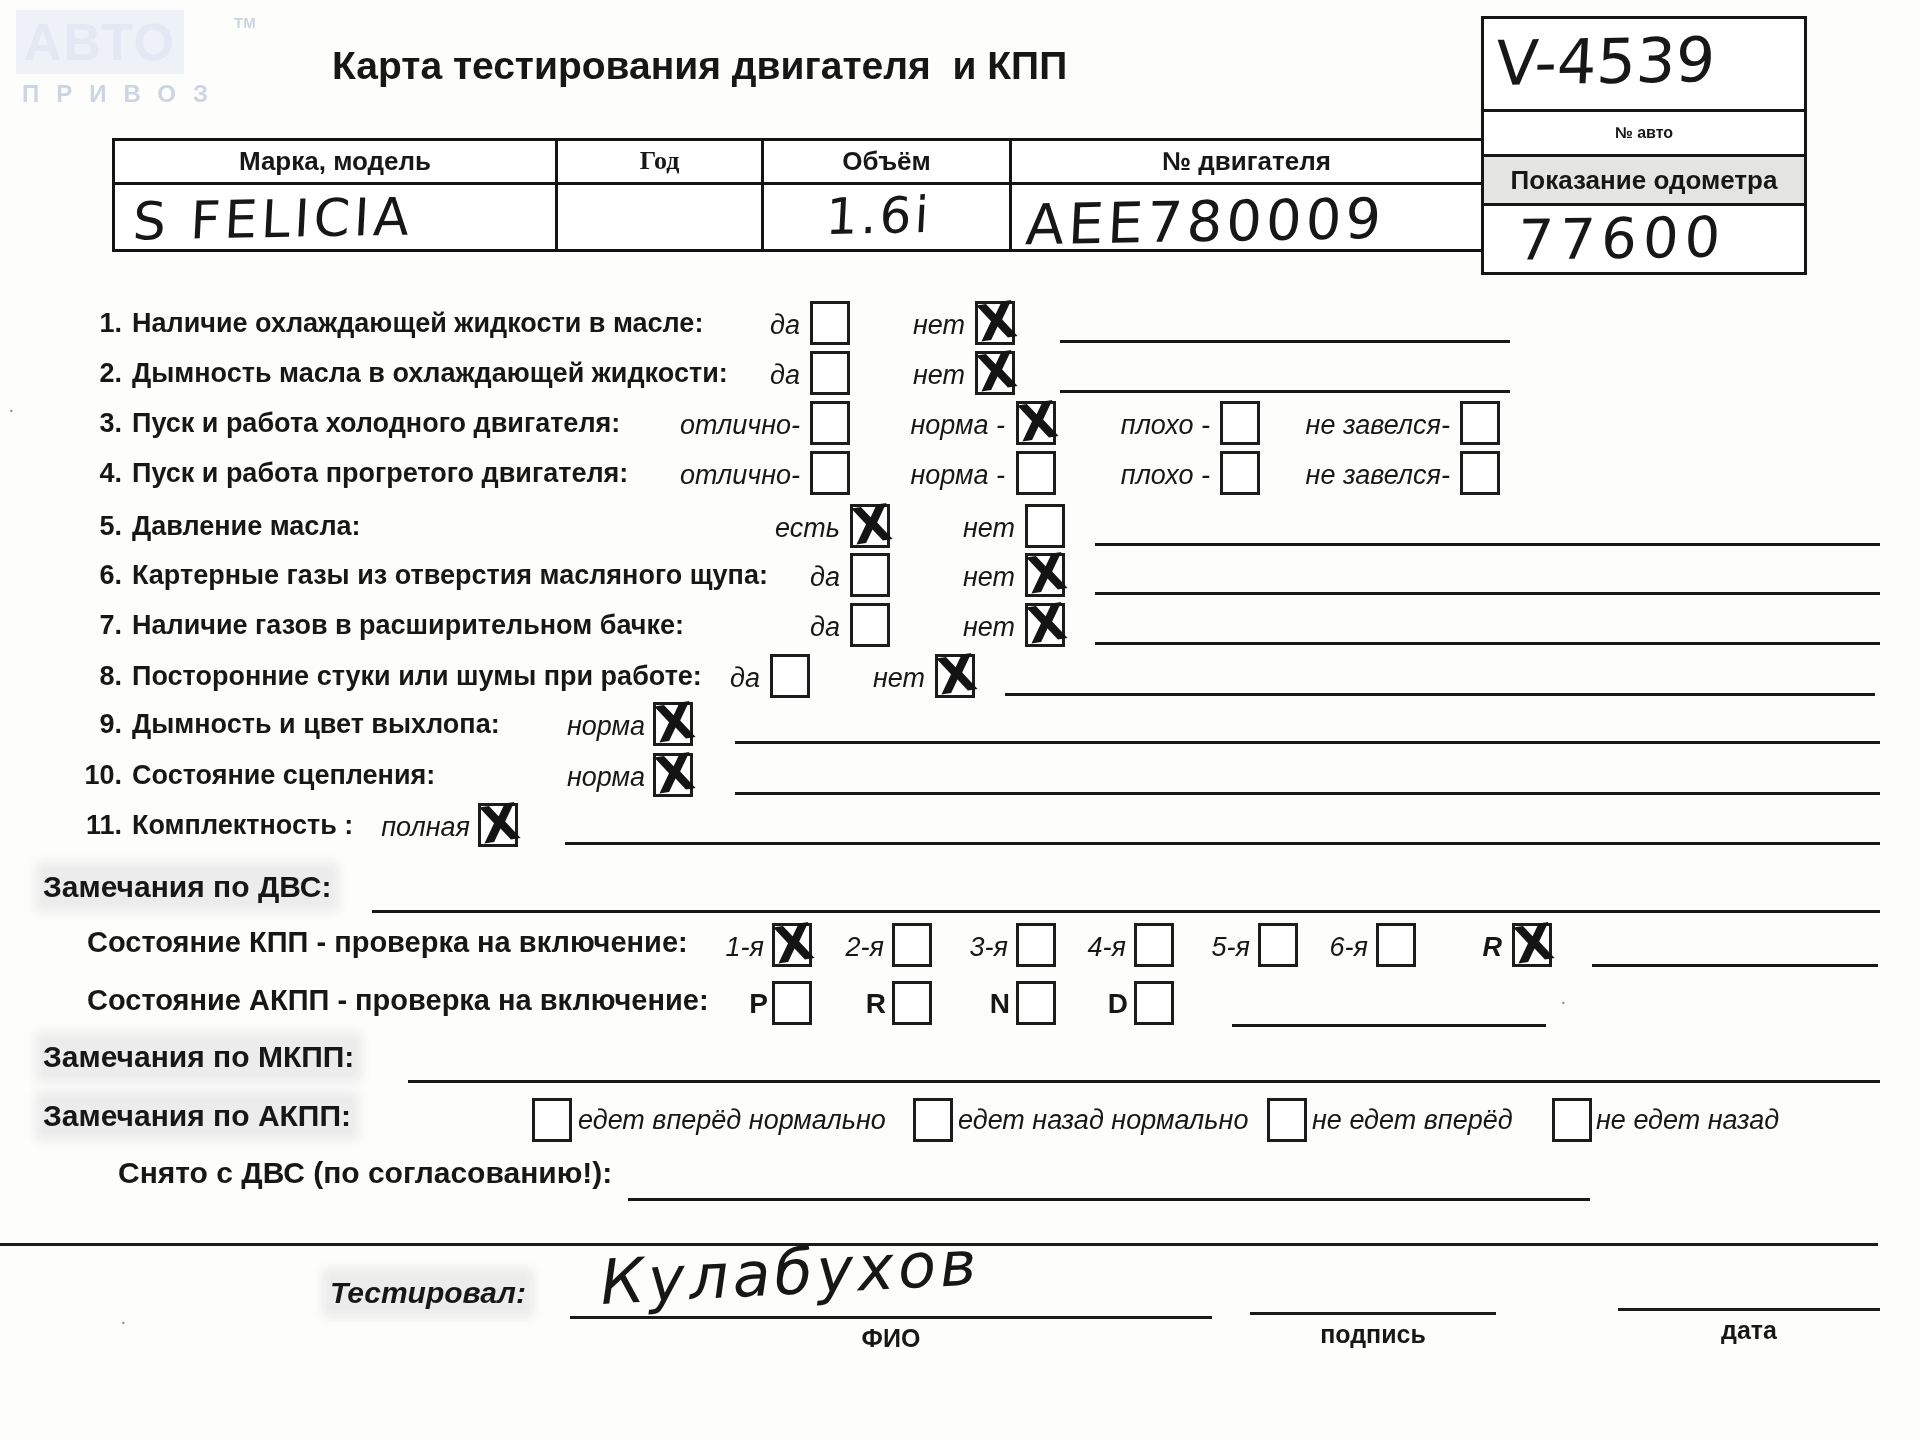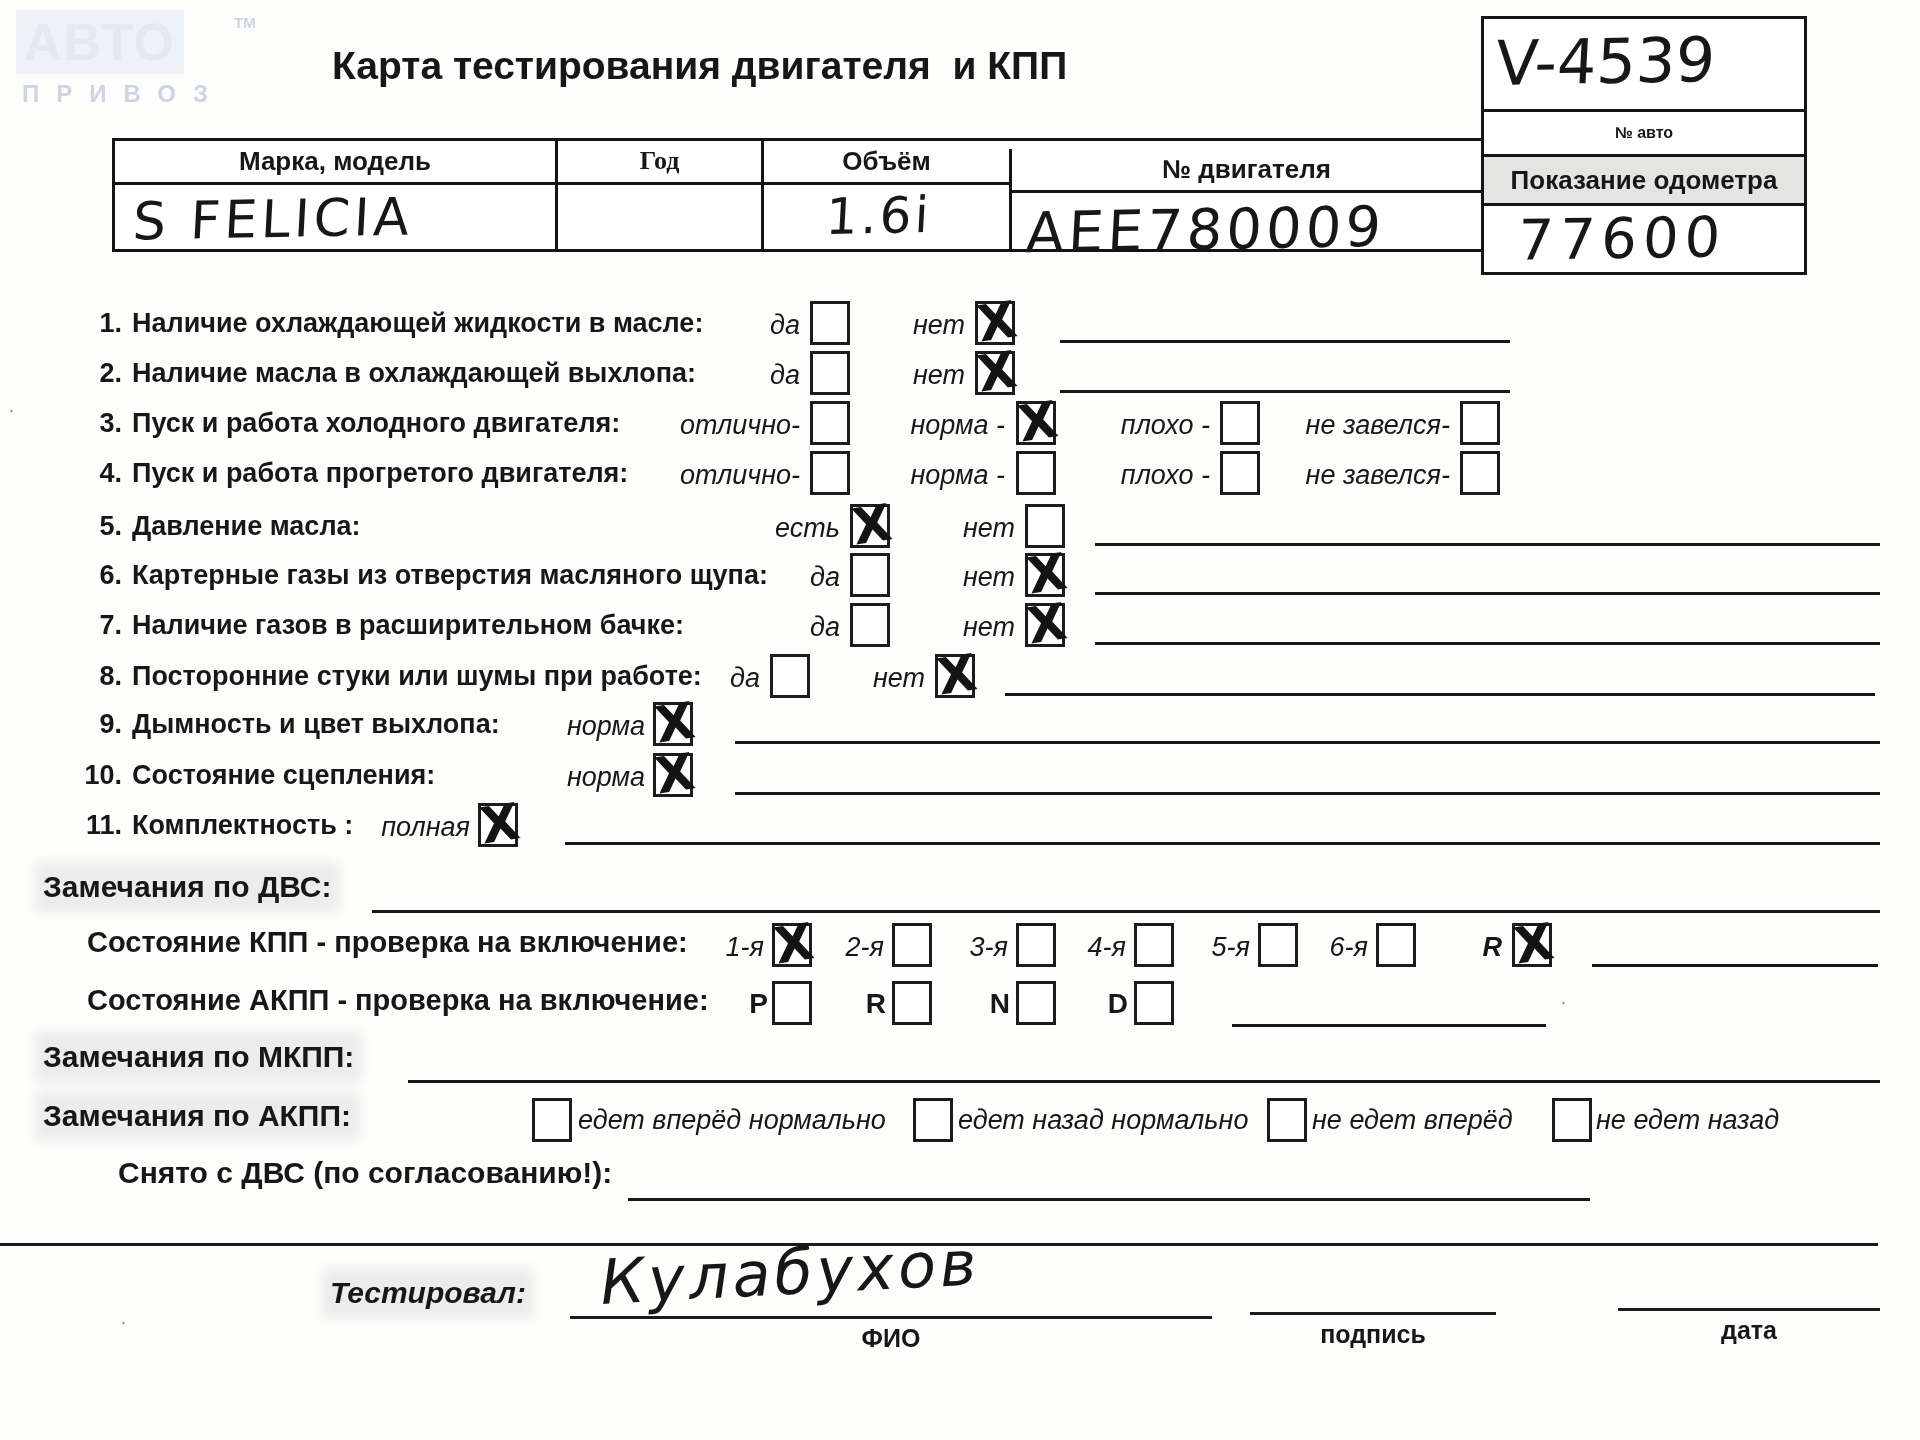--- a/index.html
+++ b/index.html
@@ -83,21 +83,21 @@
       <div class="vval">
         <span class="hw" style="position:absolute;left:20px;top:6px;font-size:48px;"></span>
       </div>
     </div>
     <div class="vcol" style="width:248px;">
       <div class="vhead">Объём</div>
       <div class="vval">
         <span class="hw" style="position:absolute;left:62px;top:2px;font-size:50px;letter-spacing:3px;">1.6i</span>
       </div>
     </div>
-    <div class="vcol" style="flex:1;margin-top:8px;">
+    <div class="vcol" style="flex:1;">
       <div class="vhead">№ двигателя</div>
       <div class="vval">
         <span class="hw" style="position:absolute;left:14px;top:4px;font-size:56px;letter-spacing:4px;">AEE780009</span>
       </div>
     </div>
   </div>
 
   <div class="row" style="top:300px;">
     <span class="num">1.</span>
     <span class="itext">Наличие охлаждающей жидкости в масле:</span>
@@ -107,21 +107,21 @@
       </span>
     <span class="olabel" style="left:860px;width:105px;">нет</span>
     <span class="cb" style="left:975px;">
         <span class="mark">X</span>
       </span>
     <span class="fill" style="left:1060px;width:450px;"></span>
   </div>
 
   <div class="row" style="top:350px;">
     <span class="num">2.</span>
-    <span class="itext">Наличие масла в охлаждающей выхлопа:</span>
+    <span class="itext">Дымность масла в охлаждающей жидкости:</span>
     <span class="olabel" style="left:700px;width:100px;">да</span>
     <span class="cb" style="left:810px;">
         <span class="mark"></span>
       </span>
     <span class="olabel" style="left:860px;width:105px;">нет</span>
     <span class="cb" style="left:975px;">
         <span class="mark">X</span>
       </span>
     <span class="fill" style="left:1060px;width:450px;"></span>
   </div>

